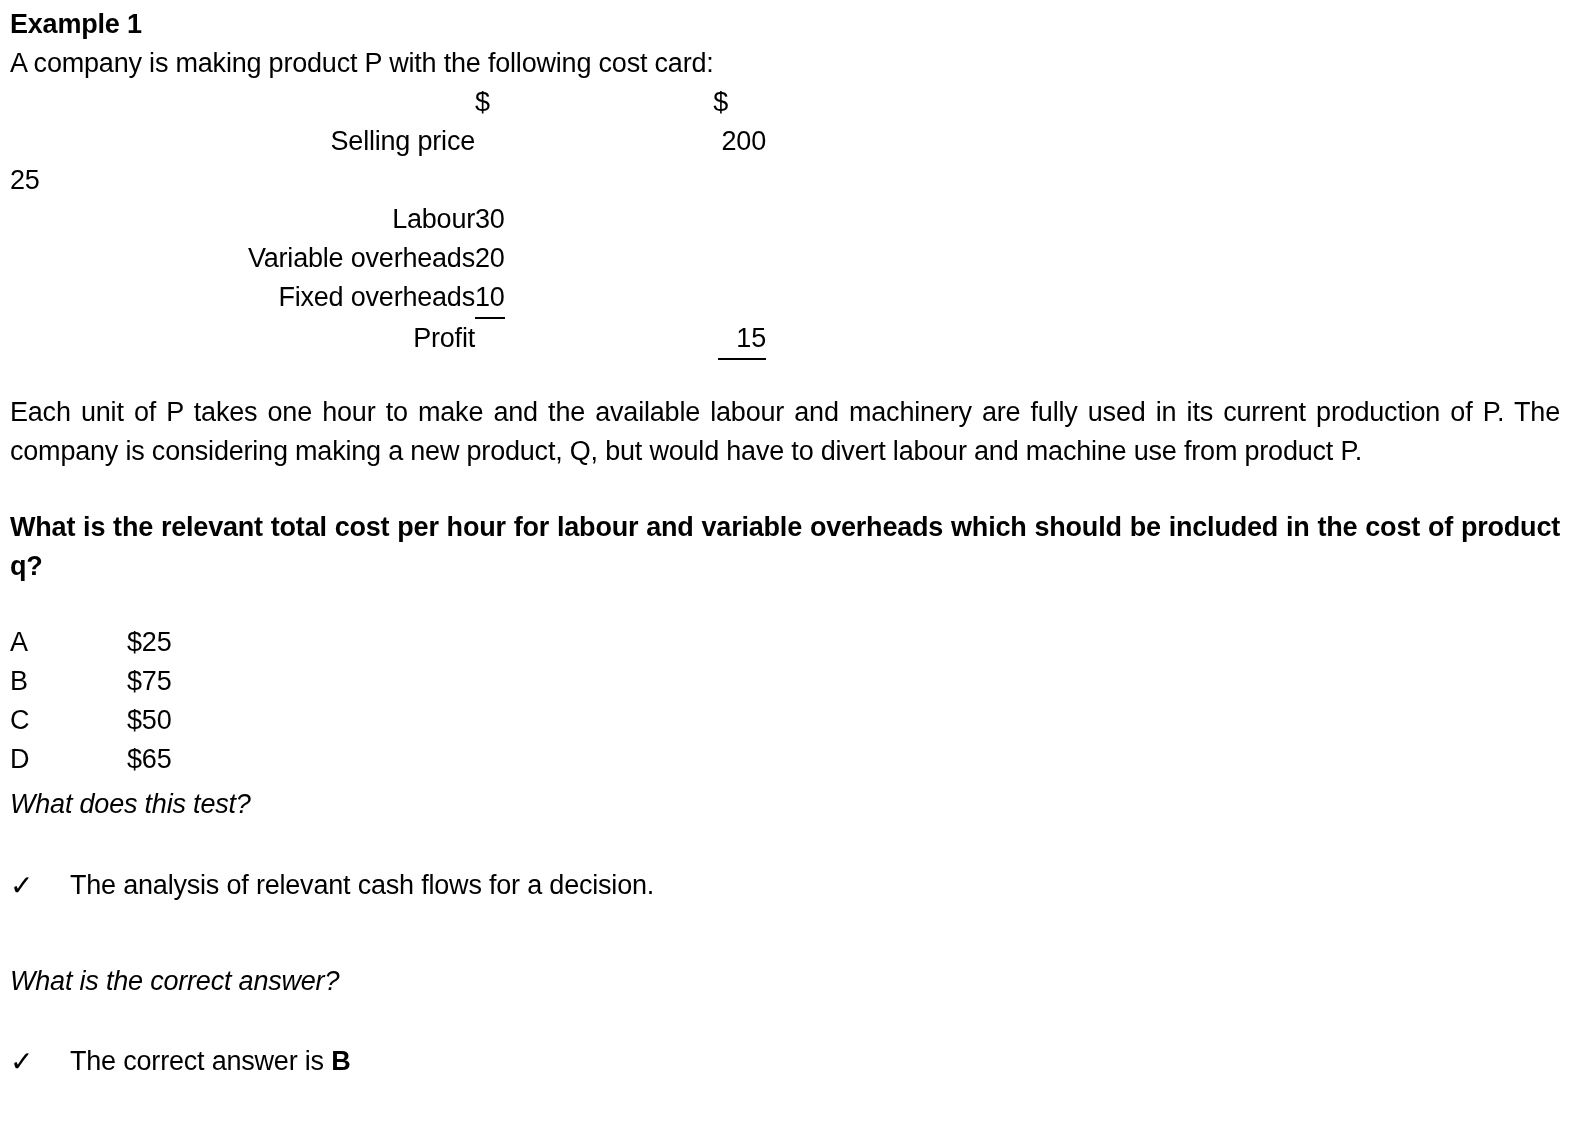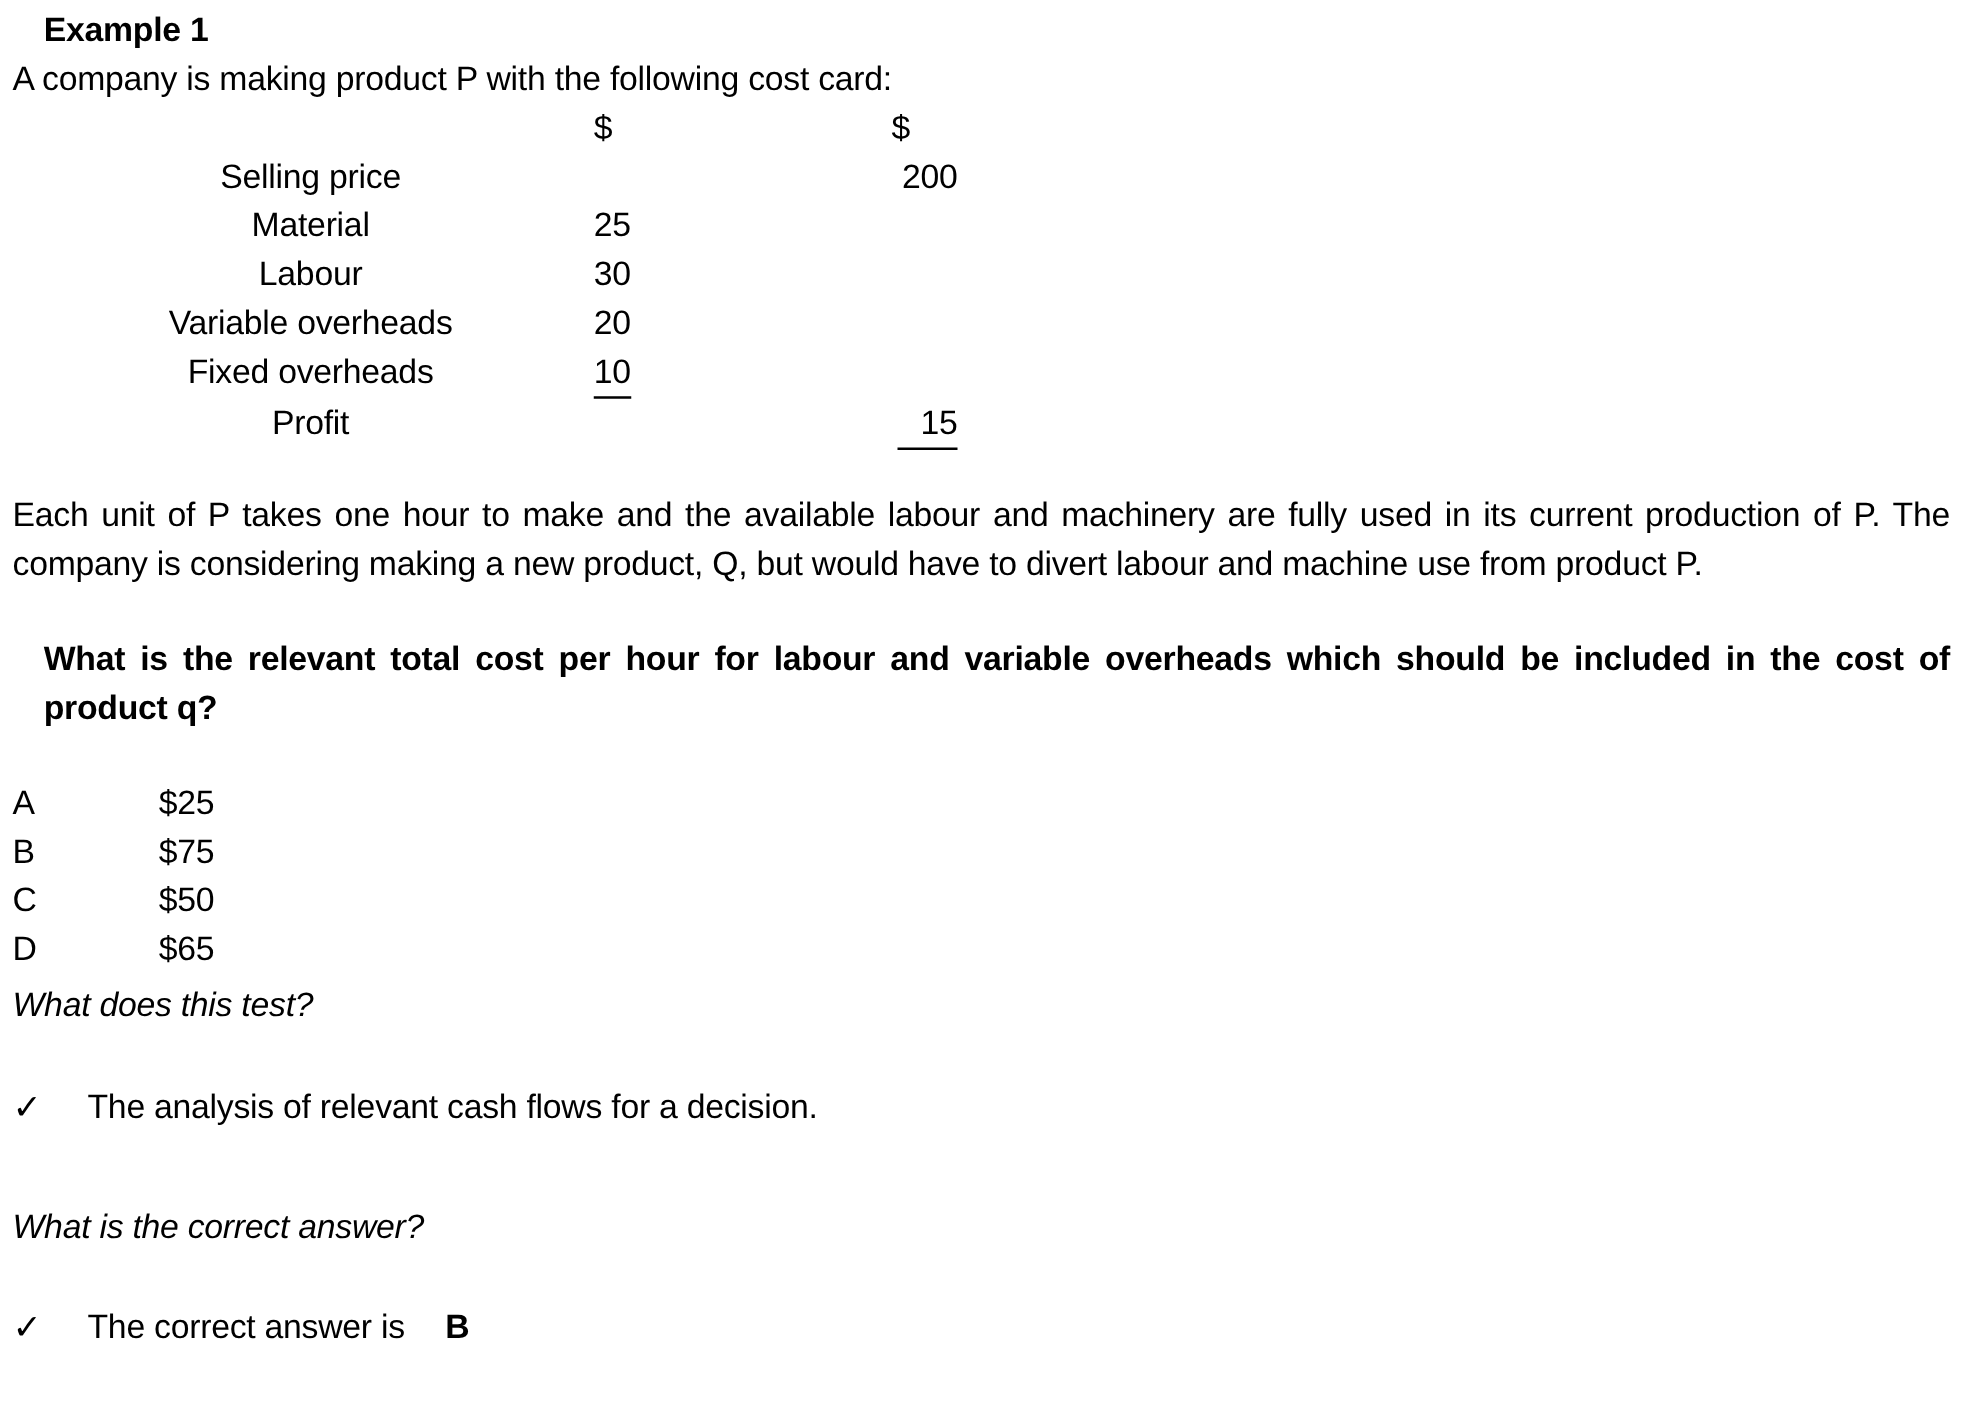--- a/index.html
+++ b/index.html
@@ -8,28 +8,28 @@
     width: 1570px;
     height: 1134px;
     overflow: hidden;
     padding: 5px 10px 0 10px;
     font-family: "Liberation Sans", sans-serif;
     font-size: 27px;
     line-height: 39px;
     color: #000000;
     letter-spacing: -0.2px;
   }
-  .bold { font-weight: bold; margin-left: 25px; }
+  .bold { font-weight: bold; }
   .italic { font-style: italic; }
   .justify { text-align: justify; }
 
   
   .cost-card { width: 756px; }
   .cc-row { display: grid; grid-template-columns: 465px 140px 151px; line-height: 39px; }
-  .cc-label { text-align: center; margin-left: 12px; }
+  .cc-label { text-align: right; margin-left: 12px; }
   .cc-col1 { text-align: left; }
   .cc-col2 { text-align: right; }
   .cc-col2-header { padding-right: 38px; }
   .u { border-bottom: 2px solid #000; padding-bottom: 3px; display: inline-block; line-height: 33px; }
   .u-wide { padding-left: 18px; }
 
   .para { margin-top: 33px; }
   .question { margin-top: 37px; }
 
   .options { margin-top: 37px; }
@@ -56,21 +56,20 @@
       <div class="cc-label"></div>
       <div class="cc-col1">$</div>
       <div class="cc-col2"><span class="cc-col2-header">$</span></div>
     </div>
     <div class="cc-row">
       <div class="cc-label">Selling price</div>
       <div class="cc-col1"></div>
       <div class="cc-col2">200</div>
     </div>
     <div class="cc-row">
-      <div class="cc-label">Material</div>
       <div class="cc-col1">25</div>
       <div class="cc-col2"></div>
     </div>
     <div class="cc-row">
       <div class="cc-label">Labour</div>
       <div class="cc-col1">30</div>
       <div class="cc-col2"></div>
     </div>
     <div class="cc-row">
       <div class="cc-label">Variable overheads</div>

